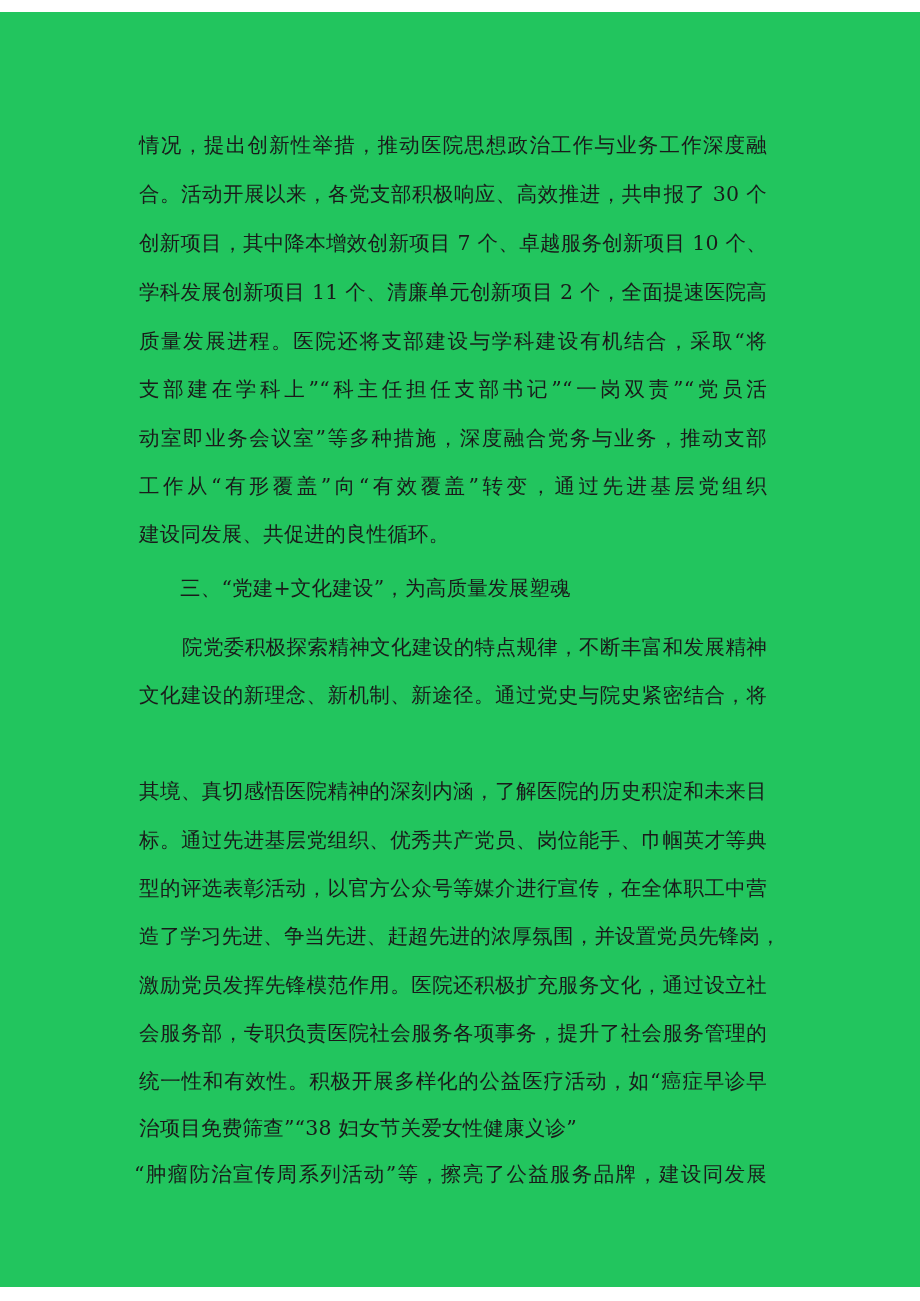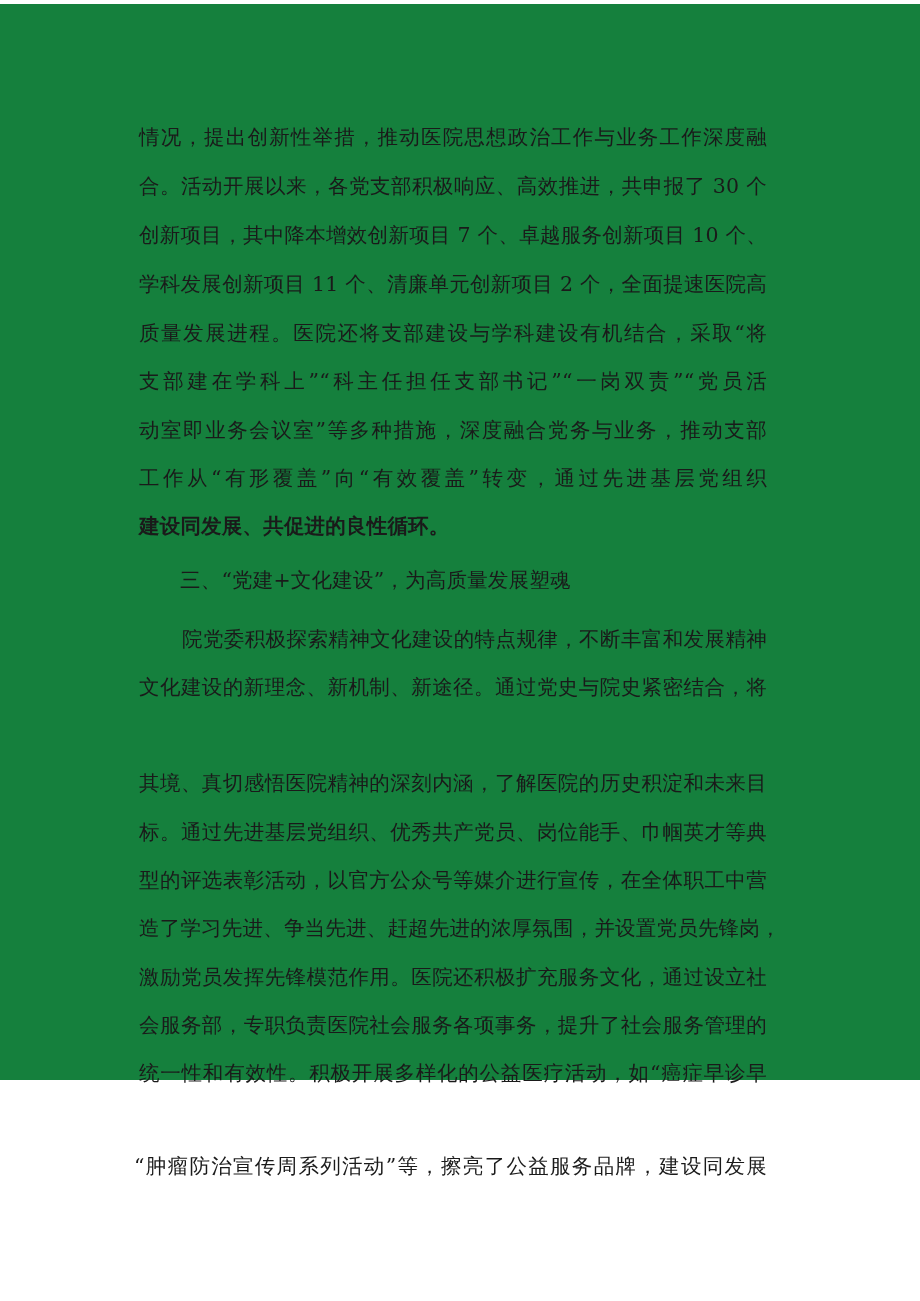--- a/index.html
+++ b/index.html
@@ -1,32 +1,32 @@
 <!DOCTYPE html>
 <html><head>
 <meta charset="utf-8">
 <style>
   html, body { margin:0; padding:0; background:#ffffff; }
   body { width:920px; height:1301px; position:relative; overflow:hidden; }
-  .page { position:absolute; left:0; top:4px; width:920px; height:1076px; background:#15803d; }
+  .page { position:absolute; left:0; top:12px; width:920px; height:1275px; background:#22c55e; }
   .line {
     position:absolute;
     left:139px;
     width:628px;
     height:26px;
     line-height:26px;
     font-family:"DejaVu Serif", "Liberation Serif", serif;
     font-size:20.5px;
     color:#1a1a1a;
     white-space:nowrap;
     text-align:justify;
     text-align-last:justify;
     letter-spacing:0.2px;
   }
-  .line.last { text-align-last:left;font-weight:bold; }
+  .line.last { text-align-last:left; }
   .line.indent { left:182px; width:585px; }
   .line.heading { left:180px; width:auto; text-align-last:left; }
   .line.quote-start { left:134px; width:633px; }
 </style>
 </head>
 <body>
 
 <div class="page">
 
   <div class="line" style="top:120px">情况，提出创新性举措，推动医院思想政治工作与业务工作深度融</div>
@@ -43,15 +43,16 @@
 
   <div class="line indent" style="top:622px">院党委积极探索精神文化建设的特点规律，不断丰富和发展精神</div>
   <div class="line" style="top:670px">文化建设的新理念、新机制、新途径。通过党史与院史紧密结合，将</div>
   <div class="line" style="top:766px">其境、真切感悟医院精神的深刻内涵，了解医院的历史积淀和未来目</div>
   <div class="line" style="top:815px">标。通过先进基层党组织、优秀共产党员、岗位能手、巾帼英才等典</div>
   <div class="line" style="top:863px">型的评选表彰活动，以官方公众号等媒介进行宣传，在全体职工中营</div>
   <div class="line" style="top:911px">造了学习先进、争当先进、赶超先进的浓厚氛围，并设置党员先锋岗，</div>
   <div class="line" style="top:960px">激励党员发挥先锋模范作用。医院还积极扩充服务文化，通过设立社</div>
   <div class="line" style="top:1056px">统一性和有效性。积极开展多样化的公益医疗活动，如“癌症早诊早</div>
   <div class="line" style="top:1008px">会服务部，专职负责医院社会服务各项事务，提升了社会服务管理的</div>
+  <div class="line last" style="top:1103px">治项目免费筛查”“38 妇女节关爱女性健康义诊”</div>
   <div class="line quote-start" style="top:1149px">“肿瘤防治宣传周系列活动”等，擦亮了公益服务品牌，建设同发展</div>
 
 </div>
 
 </body></html>

